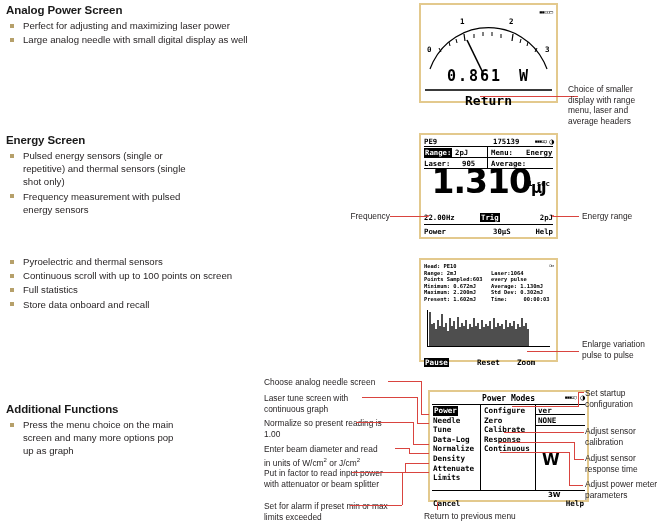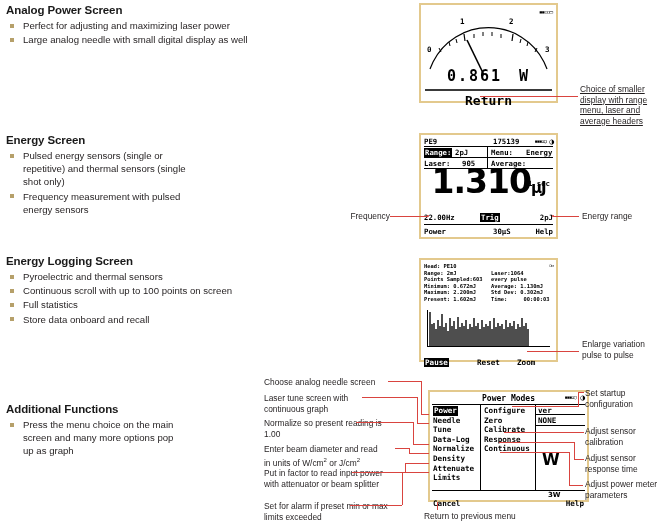--- a/index.html
+++ b/index.html
@@ -107,21 +107,20 @@
 
   <div class="sec" style="top:134px;width:185px;">
     <h2>Energy Screen</h2>
     <ul class="bullets">
       <li>Pulsed energy sensors (single or repetitive) and thermal sensors (single shot only)</li>
       <li>Frequency measurement with pulsed energy sensors</li>
     </ul>
   </div>
 
   <div class="sec" style="top:255px;width:275px;">
-    <h2>Energy Logging Screen</h2>
     <ul class="bullets">
       <li>Pyroelectric and thermal sensors</li>
       <li>Continuous scroll with up to 100 points on screen</li>
       <li>Full statistics</li>
       <li>Store data onboard and recall</li>
     </ul>
   </div>
 
   <div class="sec" style="top:403px;width:175px;">
     <h2>Additional Functions</h2>
@@ -329,21 +328,21 @@
 
       <div class="mn-hr" style="top:98px;"></div>
       <div class="mn-bottom">
         <span style="position:absolute;left:3px;">Cancel</span>
         <span style="position:absolute;right:3px;">Help</span>
       </div>
     </div>
   </div>
 
   <div class="ln" style="left:480px;top:96px;width:98px;"></div>
-  <div class="callout" style="left:580px;top:84px;width:80px;text-decoration:underline;">Choice of smaller display with range menu, laser and average headers</div>
+  <div class="callout" style="left:568px;top:84px;width:80px;">Choice of smaller display with range menu, laser and average headers</div>
 
   <div class="ln" style="left:390px;top:216px;width:38px;"></div>
   <div class="dot" style="left:427px;top:215px;"></div>
   <div class="callout" style="left:330px;top:211px;width:60px;text-align:right;">Frequency</div>
 
   <div class="dot" style="left:552px;top:215px;"></div>
   <div class="ln" style="left:553px;top:216px;width:26px;"></div>
   <div class="callout" style="left:582px;top:211px;width:78px;">Energy range</div>
 
   <div class="ln" style="left:527px;top:351px;width:52px;"></div>

